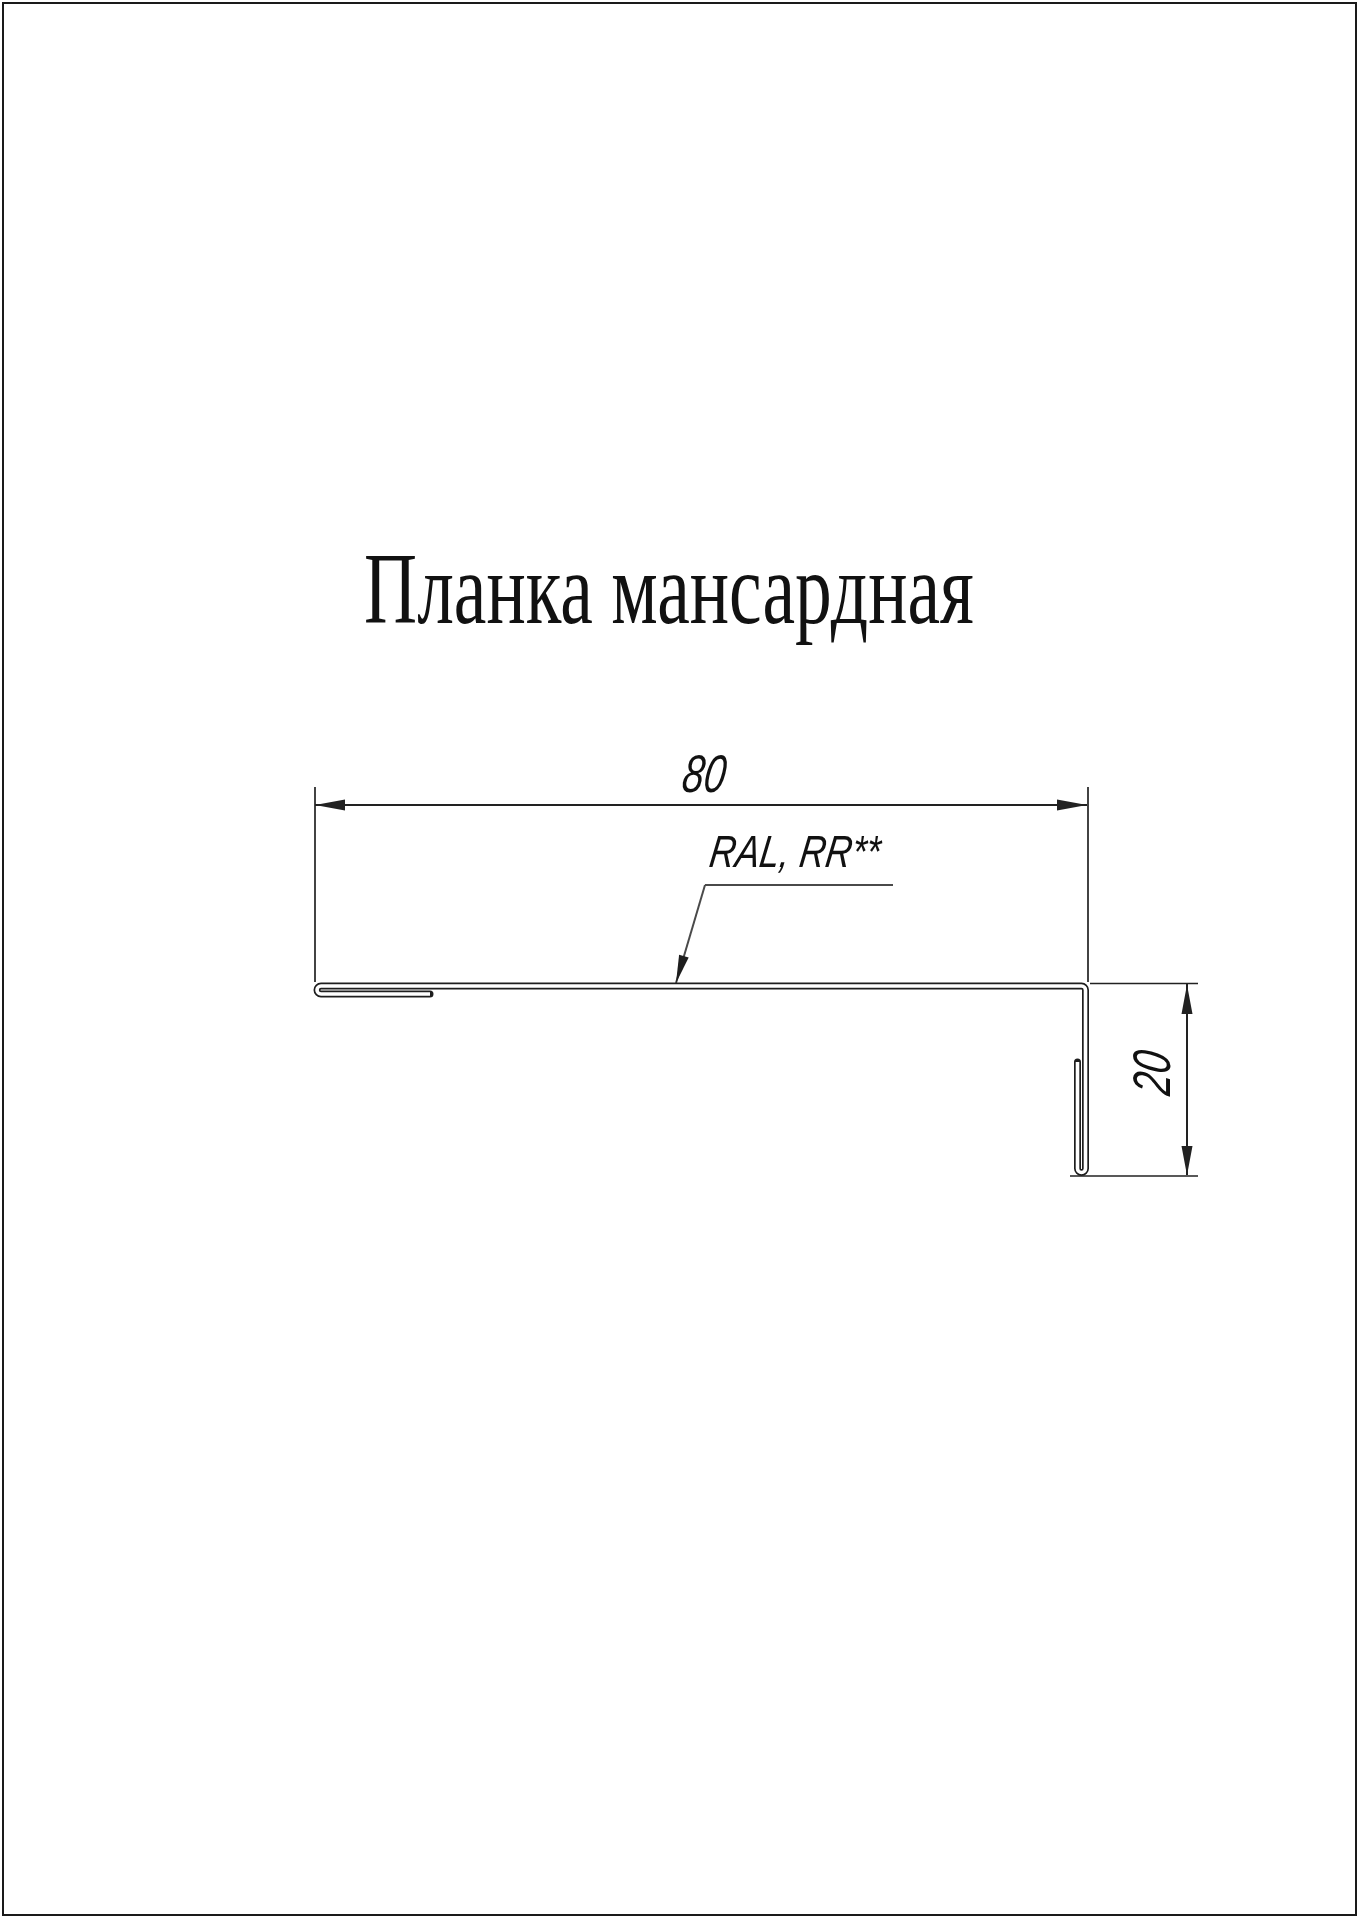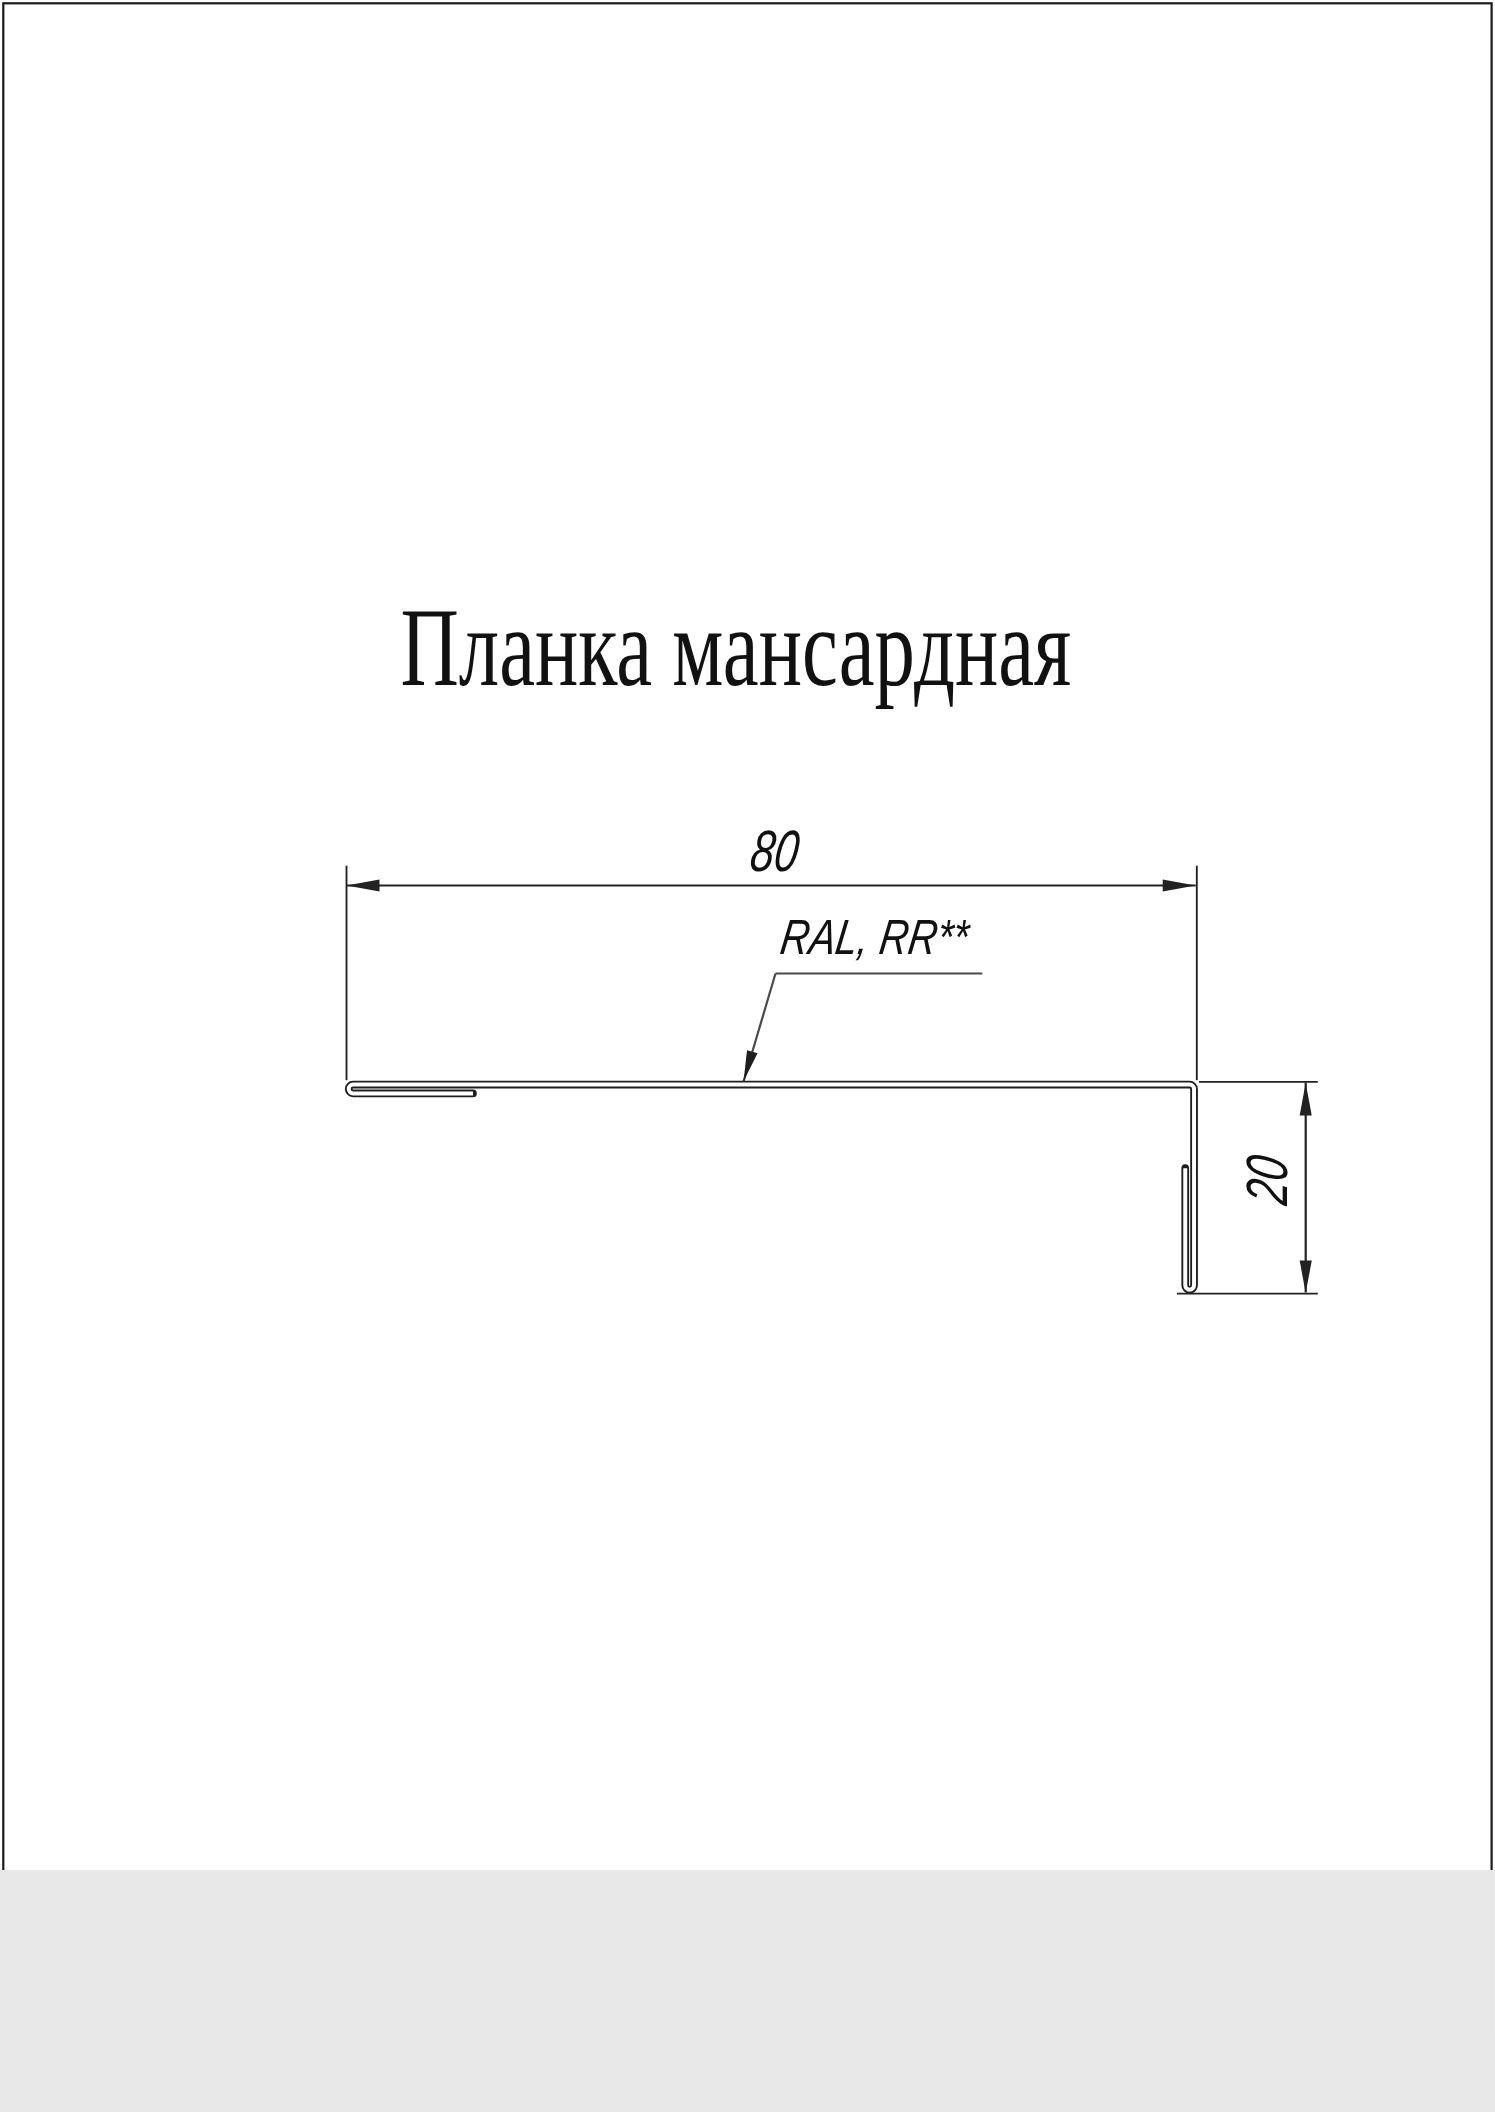--- a/index.html
+++ b/index.html
@@ -4,21 +4,21 @@
 <style>
   html, body {
     margin: 0;
     padding: 0;
     background: #e8e8e8;
     font-family: "Liberation Sans", "DejaVu Sans", sans-serif;
   }
   .page {
     position: relative;
     width: 1359px;
-    height: 1700px;
+    height: 1920px;
     background: #ffffff;
     overflow: hidden;
   }
   svg { display: block; position: absolute; left: 0; top: 0; }
   text { user-select: none; }
 </style>
 </head>
 <body>
 
 <div class="page">

